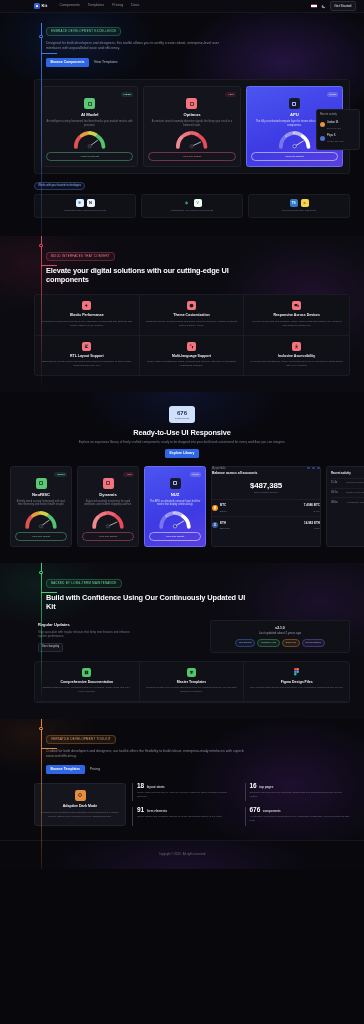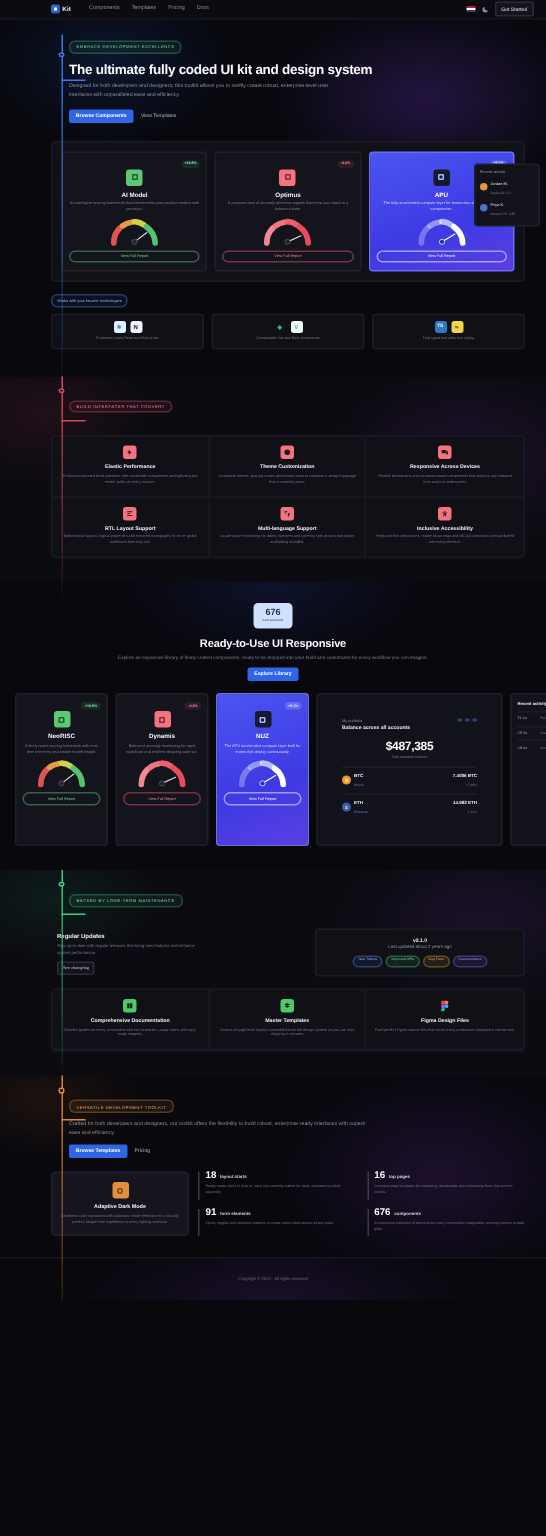--- a/index.html
+++ b/index.html
@@ -184,22 +184,22 @@
     align-items:center; justify-content:center; line-height:1;
   }
   .count-badge .n { font-size:6px; font-weight:700; }
   .count-badge .l { font-size:2.2px; margin-top:.8px; letter-spacing:.2px; }
   .comp-head h2 { margin-bottom:3px; }
   .comp-head p { font-size:3.2px; color:#7f7f92; max-width:225px; margin:0 auto 4px; }
   .comp-head .btn-primary { display:inline-block; }
   .strip { margin-top:8px; display:flex; gap:5px; padding-left:10px; }
   .strip .gcard { width:62px; flex:none; }
   .fin-card {
-    width:124px; flex:none; background:#12121a; border:1px solid #20202b;
-    border-radius:2.5px; padding:16px;
+    width:110px; flex:none; background:#12121a; border:1px solid #20202b;
+    border-radius:2.5px; padding:0;
   }
   .fin-top { display:flex; justify-content:space-between; align-items:flex-start; margin-bottom:4px; }
   .fin-top .t1 { font-size:2.6px; color:#8f8fa3; }
   .fin-top .t2 { font-size:3.4px; color:#ececf4; font-weight:600; }
   .dots { display:flex; gap:1.5px; }
   .dots i { width:3.5px; height:2.2px; border-radius:.6px; background:#2b3f7a; display:block; }
   .fin-amt { text-align:center; font-size:8px; font-weight:700; color:#fff; letter-spacing:-.2px; }
   .fin-sub { text-align:center; font-size:2.4px; color:#6f6f86; margin-bottom:4px; }
   .coin { display:flex; align-items:center; gap:2px; padding:2.5px 0; border-top:1px solid #1d1d28; }
   .coin-ic { width:6px; height:6px; border-radius:50%; flex:none; display:flex; align-items:center; justify-content:center;
@@ -319,21 +319,20 @@
     </div>
   </div>
 
   <div class="sec hero">
     <div class="rail" style="left:41px; top:10px; height:250px; background:linear-gradient(180deg,#3f7ae8,rgba(63,122,232,0));"></div>
     <div class="rail-dot" style="left:39.3px; top:22px; background:#3f7ae8;"></div>
     <div class="rail-arm" style="left:41px; top:40px; width:16px; background:#3f7ae8;"></div>
 
     <div class="hero-inner">
       <span class="eyebrow blue">Embrace Development Excellence</span>
-      <h1 class="hero-title">The ultimate fully coded UI kit and design system</h1>
       <p class="lede">Designed for both developers and designers, this toolkit allows you to swiftly create robust, enterprise-level user interfaces with unparalleled ease and efficiency.</p>
       <div class="btn-row">
         <span class="btn-primary">Browse Components</span>
         <span class="btn-ghost">View Templates</span>
       </div>
     </div>
 
     <div class="showcase">
       <div class="gcard">
         <div class="gcard-top">
@@ -450,20 +449,21 @@
     </div>
   </div>
 
   <div class="sec features">
     <div class="rail" style="left:41px; top:0px; height:155px; background:linear-gradient(180deg,#d64a5e,rgba(214,74,94,0));"></div>
     <div class="rail-dot" style="left:39.3px; top:8px; background:#d64a5e;"></div>
     <div class="rail-arm" style="left:41px; top:29px; width:16px; background:#d64a5e;"></div>
 
     <div class="features-head">
       <span class="eyebrow red">Build Interfaces That Convert</span>
+      <h2 class="sec-title">Elevate your digital solutions with our cutting-edge UI components</h2>
     </div>
 
     <div class="fgrid">
       <div class="fcell">
         <div class="fico">
             <svg viewBox="0 0 24 24" fill="#1b1b22">
               <path d="M13 2 4 14h6l-1 8 9-12h-6z"></path>
             </svg>
           </div>
         <h5>Elastic Performance</h5>
@@ -656,20 +656,21 @@
     </div>
   </div>
 
   <div class="sec confid">
     <div class="rail" style="left:41px; top:0px; height:140px; background:linear-gradient(180deg,#3fd07f,rgba(63,208,127,0));"></div>
     <div class="rail-dot" style="left:39.3px; top:8px; background:#3fd07f;"></div>
     <div class="rail-arm" style="left:41px; top:29px; width:16px; background:#3fd07f;"></div>
 
     <div class="confid-head">
       <span class="eyebrow green">Backed By Long-Term Maintenance</span>
+      <h2 class="sec-title">Build with Confidence Using Our Continuously Updated UI Kit</h2>
     </div>
 
     <div class="upd-wrap">
       <div class="upd-left">
         <h5>Regular Updates</h5>
         <p>Stay up-to-date with regular releases that bring new features and enhance system performance.</p>
         <span class="mini-btn">See changelog</span>
       </div>
       <div class="upd-right">
         <div class="ver">v2.1.0</div>

